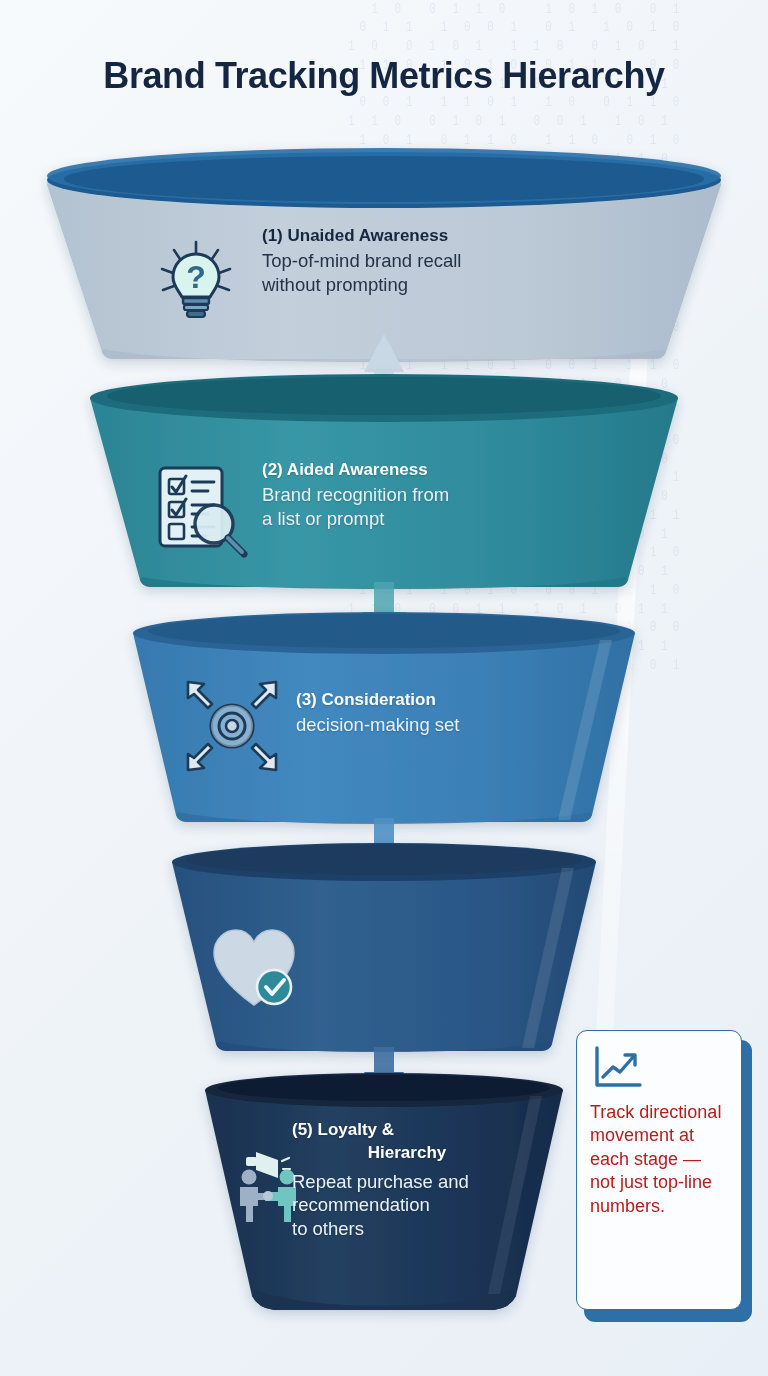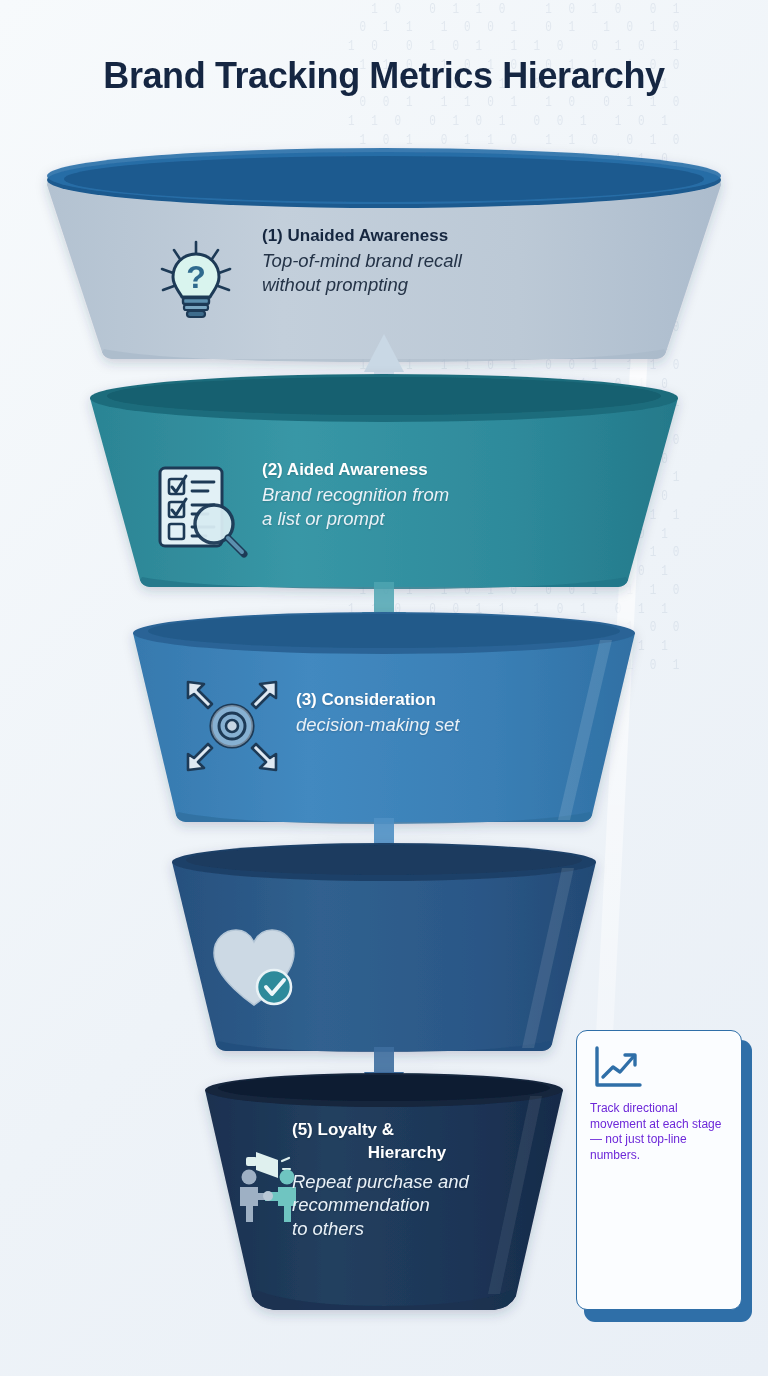--- a/index.html
+++ b/index.html
@@ -47,21 +47,20 @@
   }
   .stage-title{
     font-size:17px;font-weight:bold;line-height:1.2;
     margin:0 0 3px 0;
     text-shadow:0 1px 2px rgba(0,0,0,0.18);
   }
   .stage-desc{
     font-size:18.5px;font-weight:400;line-height:1.28;
     margin:0;
     text-shadow:0 1px 2px rgba(0,0,0,0.16);
-    font-style:italic;
   }
   .dark-on-light .stage-title{color:#15263f;text-shadow:none;}
   .dark-on-light .stage-desc{color:#243347;text-shadow:none;}
   .light-on-dark .stage-title{color:#ffffff;}
   .light-on-dark .stage-desc{color:#e9f1f7;}
 
   
   .stage-icon{position:absolute;pointer-events:none;}
 
   
@@ -74,21 +73,21 @@
   .callout{
     position:absolute;left:576px;top:1030px;
     width:166px;height:280px;
     background:#fbfdff;
     border:1.6px solid #2f6fa8;
     border-radius:11px;
     box-sizing:border-box;
     padding:12px 13px;
   }
   .callout-text{
-    font-size:12px;line-height:1.30;color:#6d28d9;
+    font-size:18px;line-height:1.30;color:#b91c1c;
     margin:6px 0 0 0;
   }
   .callout-icon{margin:2px 0 0 2px;}
 </style>
 </head>
 <body>
 
 <div id="stage">
 
   <div class="binary-bg">  1 0  0 1 1 0   1 0 1 0  0 1

